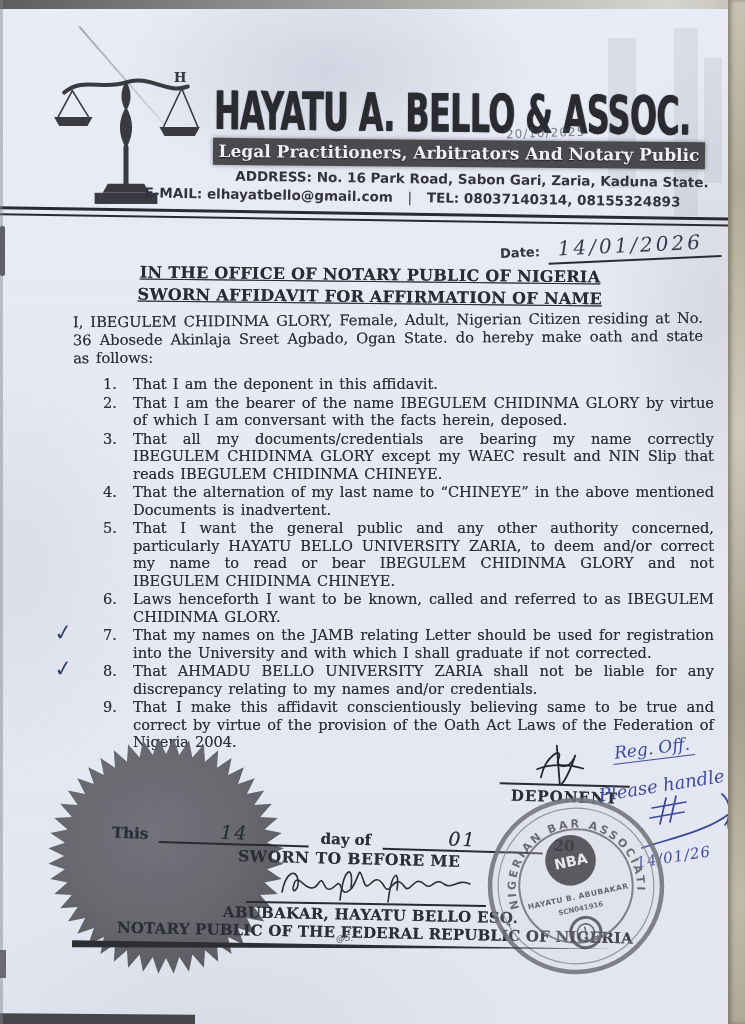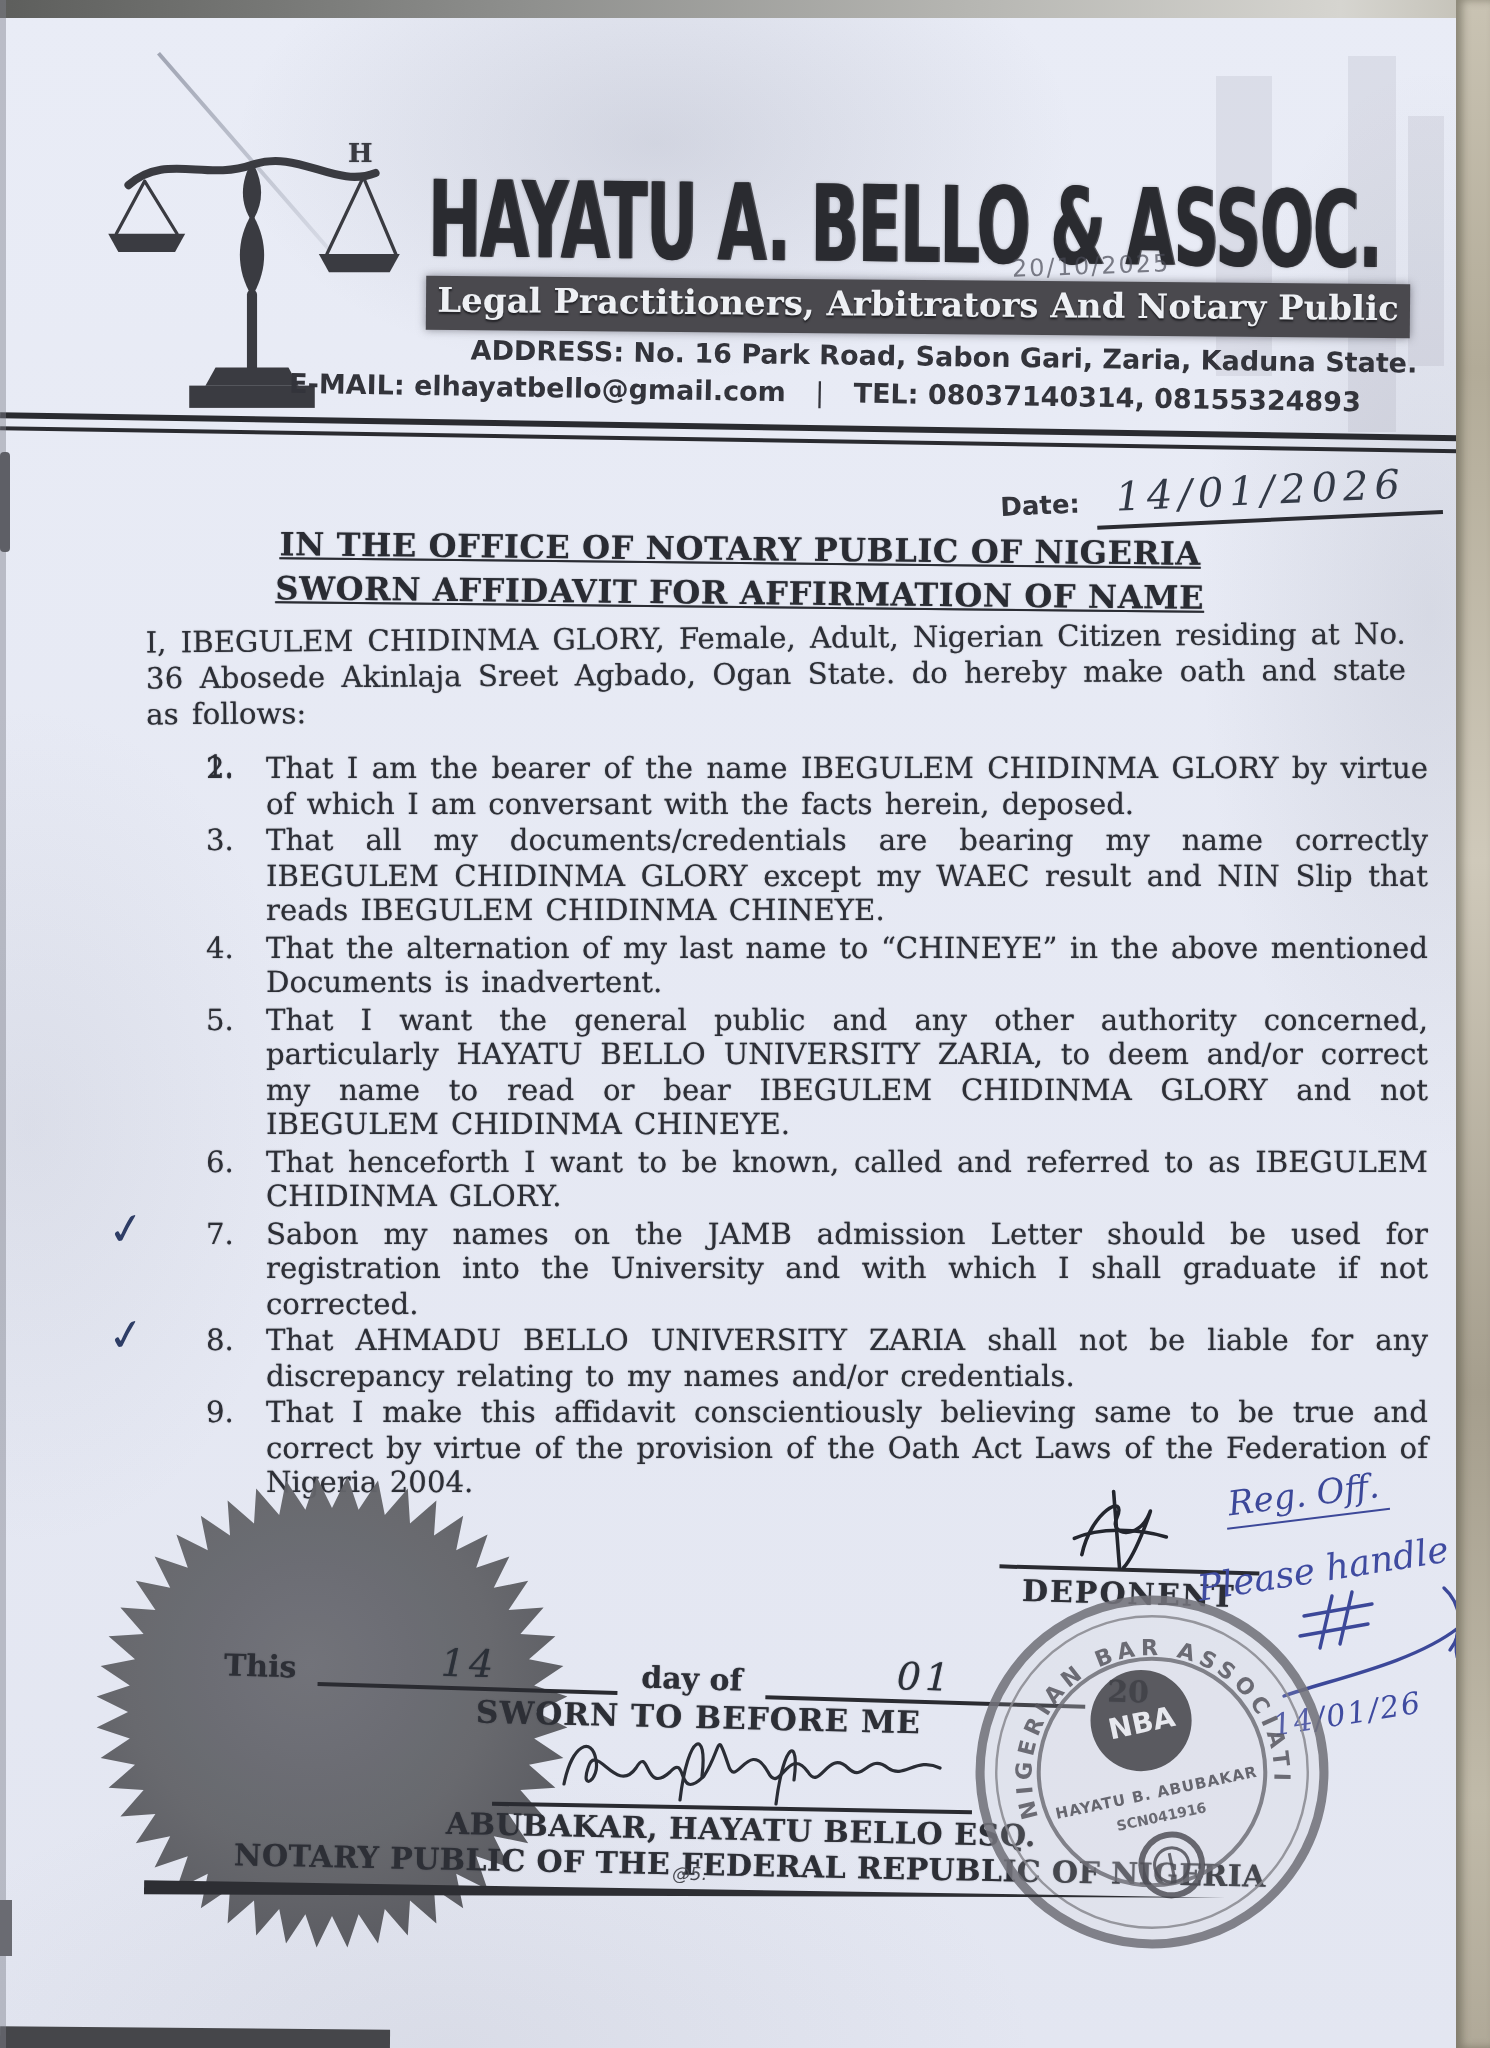--- a/index.html
+++ b/index.html
@@ -140,45 +140,45 @@
     <div>IN THE OFFICE OF NOTARY PUBLIC OF NIGERIA</div>
     <div>SWORN AFFIDAVIT FOR AFFIRMATION OF NAME</div>
   </div>
 
   <div class="intro txt">I, IBEGULEM CHIDINMA GLORY, Female, Adult, Nigerian Citizen residing at No. 36 Abosede Akinlaja Sreet Agbado, Ogan State. do hereby make oath and state as follows:</div>
 
   <div class="items txt">
     <div class="item">
       <span class="check"></span>
       <span class="num">1.</span>
-      </div>
+      <span>That I am the deponent in this affidavit.</span></div>
     <div class="item">
       <span class="check"></span>
       <span class="num">2.</span>
       <span>That I am the bearer of the name IBEGULEM CHIDINMA GLORY by virtue of which I am conversant with the facts herein, deposed.</span></div>
     <div class="item">
       <span class="check"></span>
       <span class="num">3.</span>
       <span>That all my documents/credentials are bearing my name correctly IBEGULEM CHIDINMA GLORY except my WAEC result and NIN Slip that reads IBEGULEM CHIDINMA CHINEYE.</span></div>
     <div class="item">
       <span class="check"></span>
       <span class="num">4.</span>
       <span>That the alternation of my last name to “CHINEYE” in the above mentioned Documents is inadvertent.</span></div>
     <div class="item">
       <span class="check"></span>
       <span class="num">5.</span>
       <span>That I want the general public and any other authority concerned, particularly HAYATU BELLO UNIVERSITY ZARIA, to deem and/or correct my name to read or bear IBEGULEM CHIDINMA GLORY and not IBEGULEM CHIDINMA CHINEYE.</span></div>
     <div class="item">
       <span class="check"></span>
       <span class="num">6.</span>
-      <span>That henceforth I want to be known, called and referred to as IBEGULEM CHIDINMA GLORY.</span></div>
+      <span>Laws henceforth I want to be known, called and referred to as IBEGULEM CHIDINMA GLORY.</span></div>
     <div class="item">
       <span class="check">✓</span>
       <span class="num">7.</span>
-      <span>Sabon my names on the JAMB admission Letter should be used for registration into the University and with which I shall graduate if not corrected.</span></div>
+      <span>That my names on the JAMB relating Letter should be used for registration into the University and with which I shall graduate if not corrected.</span></div>
     <div class="item">
       <span class="check">✓</span>
       <span class="num">8.</span>
       <span>That AHMADU BELLO UNIVERSITY ZARIA shall not be liable for any discrepancy relating to my names and/or credentials.</span></div>
     <div class="item">
       <span class="check"></span>
       <span class="num">9.</span>
       <span>That I make this affidavit conscientiously believing same to be true and correct by virtue of the provision of the Oath Act Laws of the Federation of Nigeria 2004.</span></div>
   </div>
 

